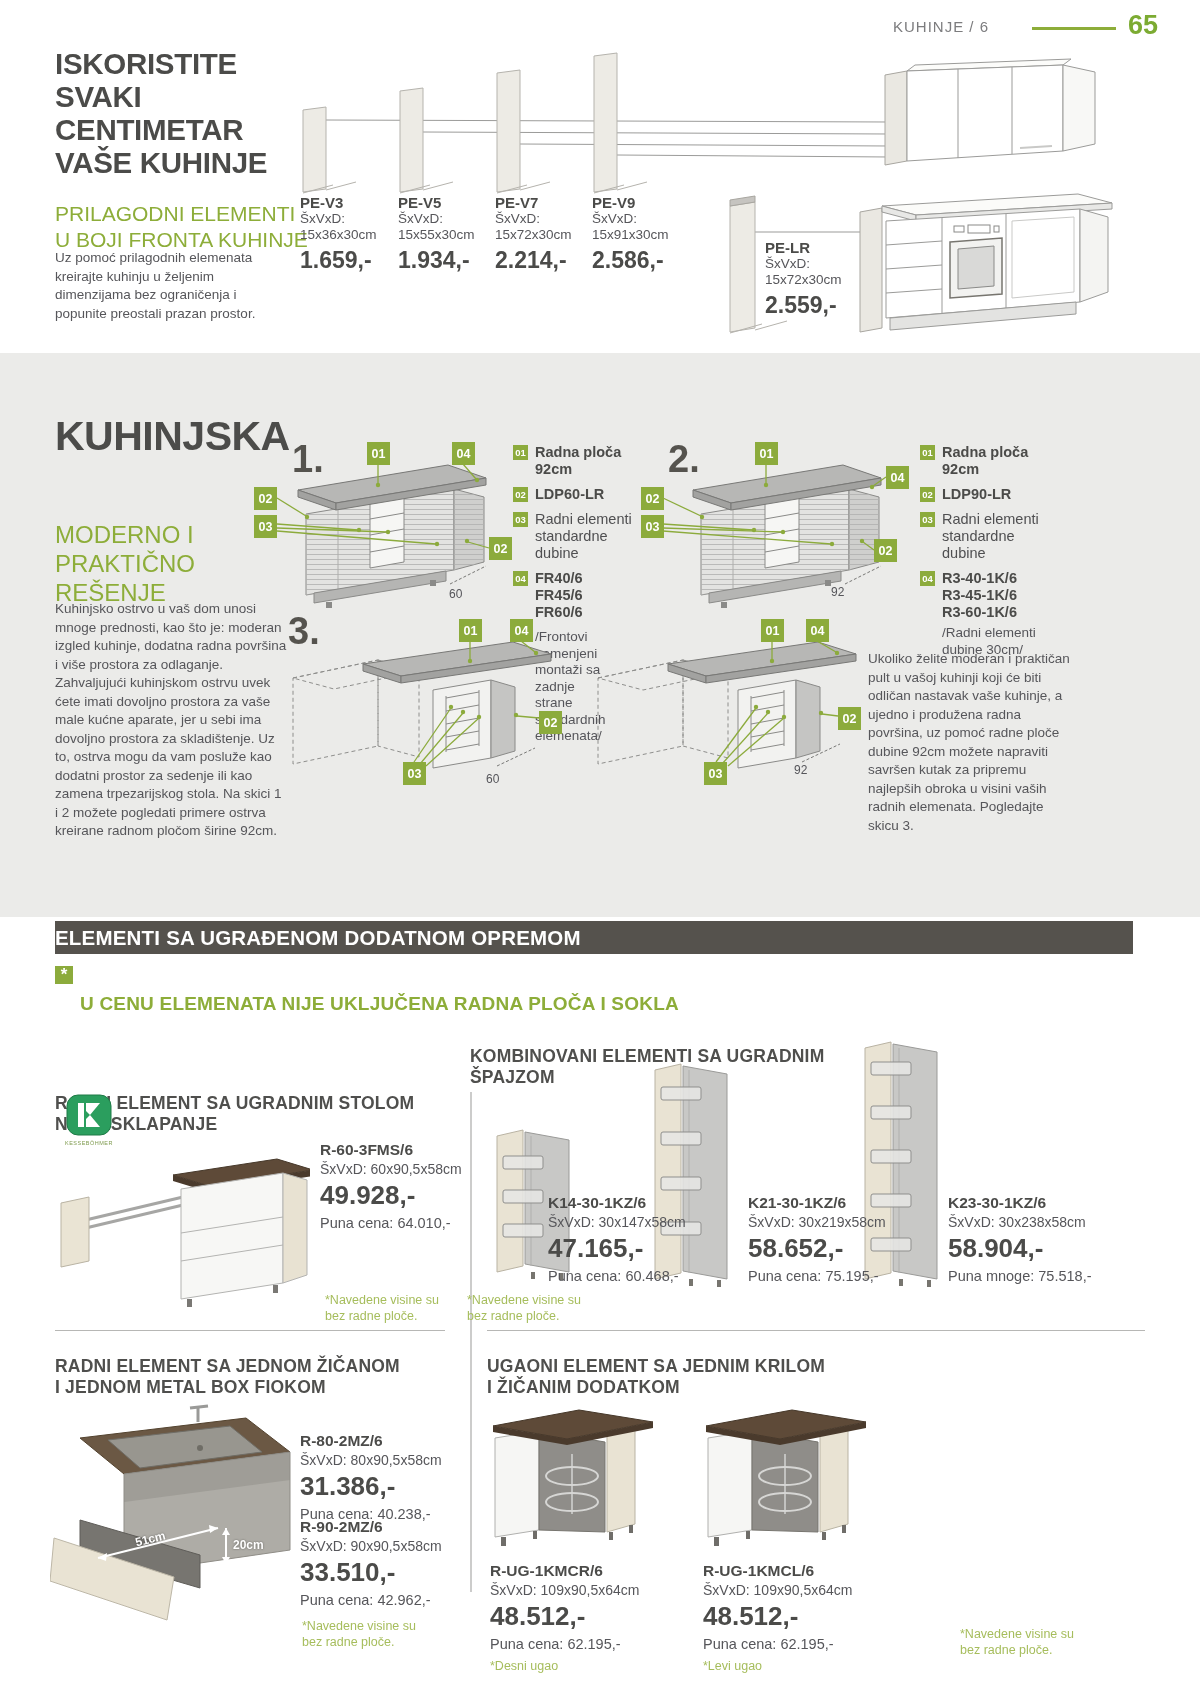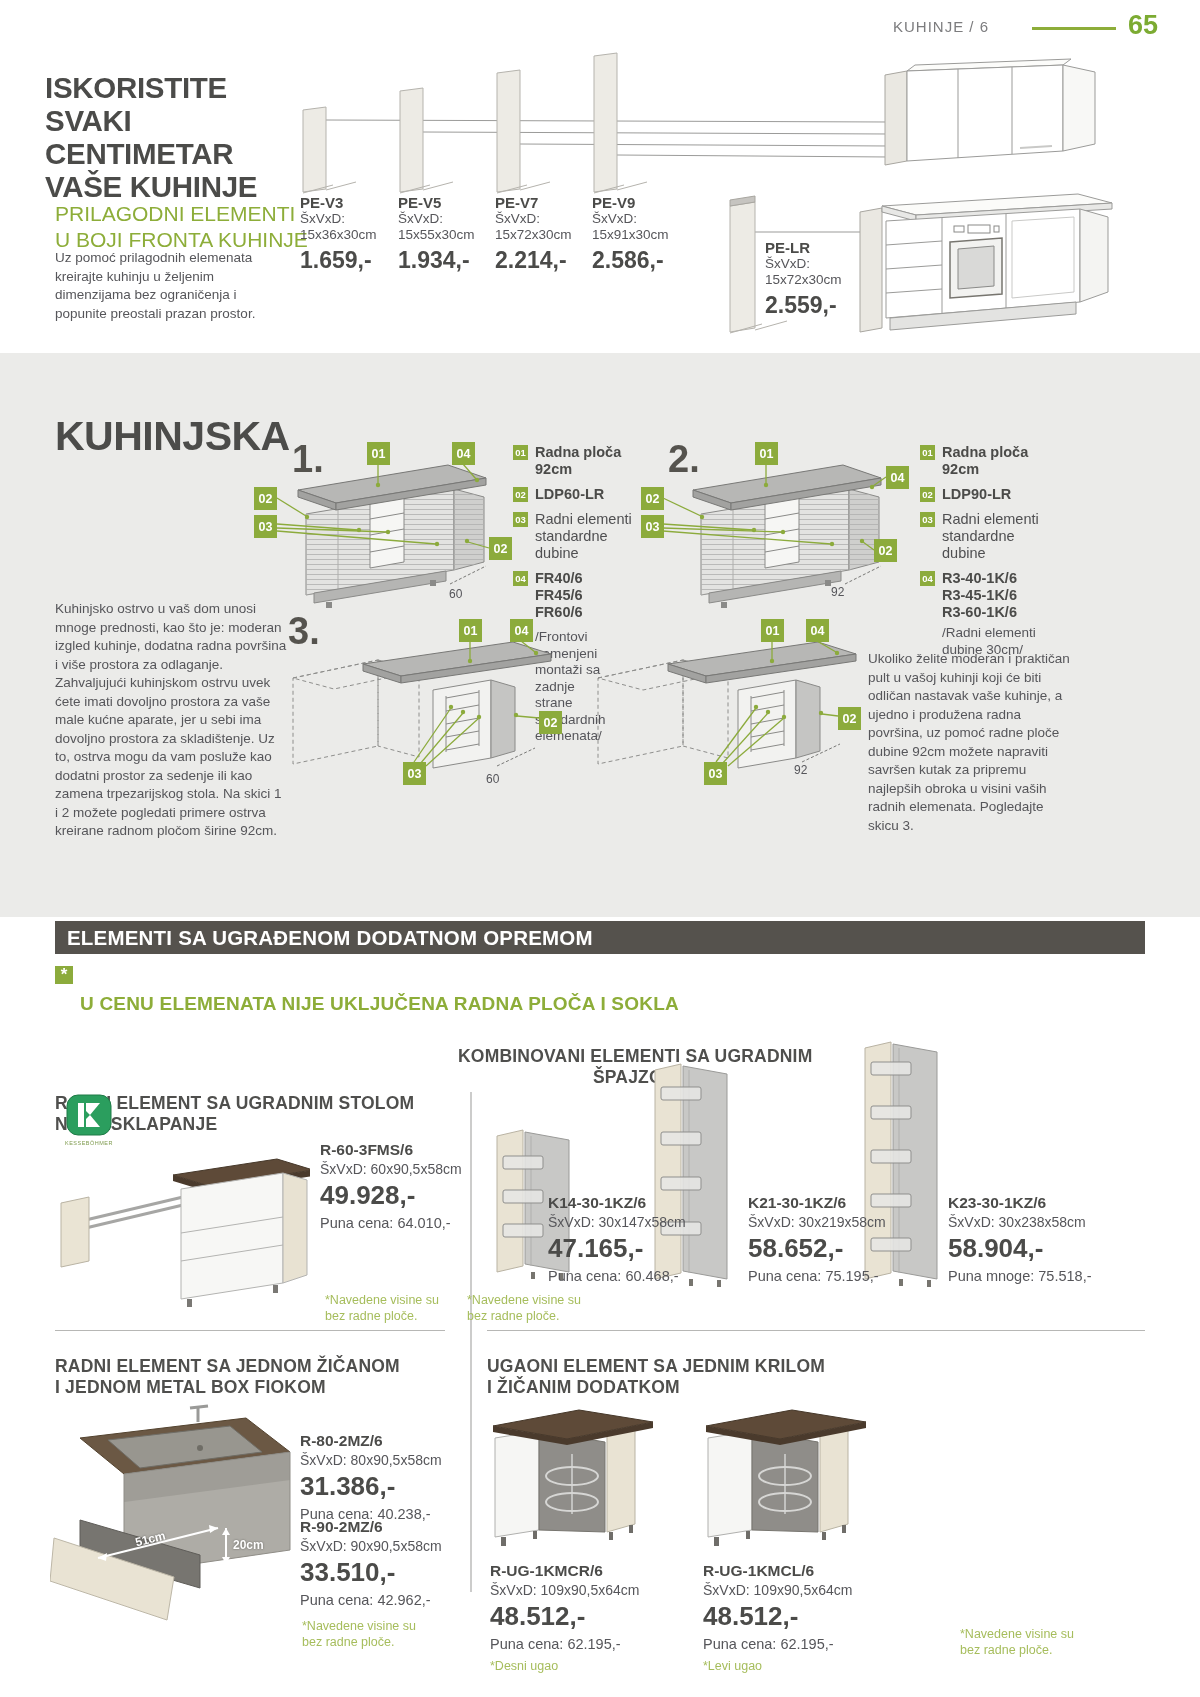--- a/index.html
+++ b/index.html
@@ -26,21 +26,21 @@
          display:flex;align-items:center;justify-content:center;}
   .badge-sm{width:15px;height:15px;background:#8cab3c;color:#fff;font-size:9.5px;font-weight:bold;
          display:inline-flex;align-items:center;justify-content:center;flex:0 0 15px;margin-right:7px;margin-top:1px;}
   .leg-item{display:flex;align-items:flex-start;}
   .leg-text{font-size:14.5px;line-height:17px;color:#4b4b49;font-weight:bold;}
   .leg-text.reg{font-weight:normal;color:#4f4f51;}
   .leg-note{font-size:13.5px;line-height:16.5px;color:#55555a;}
   .dim{font-size:12px;color:#55555a;}
   
   .banner{background:#55524d;color:#ffffff;font-size:20.5px;font-weight:bold;letter-spacing:0.2px;
-          line-height:33px;padding-left:12px;}
+          line-height:33px;padding-left:0;}
   .disc-badge{width:18px;height:18px;background:#8cab3c;color:#fff;font-weight:bold;font-size:17px;
           display:flex;align-items:center;justify-content:center;line-height:18px;}
   .disc-text{font-size:19px;font-weight:bold;color:#8dad39;letter-spacing:0.2px;}
   .g-head{font-size:17.5px;font-weight:bold;line-height:21px;color:#4f4f4d;letter-spacing:0.2px;}
   .prod .code{font-size:15.5px;font-weight:bold;color:#4b4b49;}
   .prod .dims{font-size:14px;color:#56565a;margin-top:2px;}
   .prod .price{font-size:26px;font-weight:bold;color:#4b4b49;margin-top:3px;}
   .prod .full{font-size:14.5px;color:#56565a;margin-top:4px;}
   .prod .corner{font-size:12.5px;color:#a6bd5c;margin-top:7px;}
   .gnote{font-size:12.5px;line-height:16px;color:#a6bd5c;}
@@ -51,21 +51,21 @@
 </style>
 </head>
 <body>
 
 <div class="page">
 
   <span class="abs sec-label" style="left:893px;top:18px;">KUHINJE / 6</span>
   <div class="abs dash" style="left:1032px;top:27px;width:84px;"></div>
   <span class="abs page-num" style="left:1128px;top:10px;">65</span>
 
-  <div class="abs" style="left:45px;top:47px;margin-top:24px;">
+  <div class="abs" style="left:55px;top:47px;">
     <div class="t-line">ISKORISTITE</div>
     <div class="t-line">SVAKI</div>
     <div class="t-line">CENTIMETAR</div>
     <div class="t-line">VAŠE KUHINJE</div>
   </div>
   <div class="abs" style="left:55px;top:201px;">
     <div class="sub-line">PRILAGODNI ELEMENTI</div>
     <div class="sub-line">U BOJI FRONTA KUHINJE</div>
   </div>
   <div class="abs para" style="left:55px;top:249px;width:222px;">Uz pomoć prilagodnih elemenata kreirajte kuhinju u željenim dimenzijama bez ograničenja i popunite preostali prazan prostor.</div>
@@ -173,20 +173,25 @@
     <div class="code">PE-LR</div>
     <div class="lab">ŠxVxD:</div>
     <div class="dims">15x72x30cm</div>
     <div class="price">2.559,-</div>
   </div>
 
   <div class="abs band" style="left:0;top:353px;width:1200px;height:564px;"></div>
 
   <div class="abs" style="left:55px;top:414px;">
     <div class="b-title">KUHINJSKA</div>
+  </div>
+  <div class="abs" style="left:55px;top:520px;">
+    <div class="b-sub">MODERNO I</div>
+    <div class="b-sub">PRAKTIČNO</div>
+    <div class="b-sub">REŠENJE</div>
   </div>
   <div class="abs para" style="left:55px;top:600px;width:232px;">Kuhinjsko ostrvo u vaš dom unosi mnoge prednosti, kao što je: moderan izgled kuhinje, dodatna radna površina i više prostora za odlaganje. Zahvaljujući kuhinjskom ostrvu uvek ćete imati dovoljno prostora za vaše male kućne aparate, jer u sebi ima dovoljno prostora za skladištenje. Uz to, ostrva mogu da vam posluže kao dodatni prostor za sedenje ili kao zamena trpezarijskog stola. Na skici 1 i 2 možete pogledati primere ostrva kreirane radnom pločom širine 92cm.</div>
 
   <span class="abs num" style="left:292px;top:438px;">1.</span>
   <svg class="abs" style="left:240px;top:432px;" width="270" height="180" viewBox="0 0 270 180">
     <defs>
       <pattern id="h1" width="4" height="5" patternUnits="userSpaceOnUse">
         <path d="M0 2.5 H4" stroke="#b0b0ae" stroke-width="0.8"></path>
       </pattern>
     </defs>
@@ -475,21 +480,21 @@
     <div class="code">R-60-3FMS/6</div>
     <div class="dims">ŠxVxD: 60x90,5x58cm</div>
     <div class="price">49.928,-</div>
     <div class="full">Puna cena: 64.010,-</div>
   </div>
   <div class="abs gnote" style="left:325px;top:1292px;">
     <span style="display:block">*Navedene visine su</span>
     <span style="display:block">bez radne ploče.</span>
   </div>
 
-  <div class="abs" style="left:458px;top:1046px;text-align:center;">
+  <div class="abs" style="left:470px;top:1046px;">
     <div class="g-head">KOMBINOVANI ELEMENTI SA UGRADNIM</div>
     <div class="g-head">ŠPAJZOM</div>
   </div>
 
   <svg class="abs" style="left:487px;top:1128px;" width="92" height="152" viewBox="0 0 92 152">
     <polygon points="10,8 36,2 36,138 10,144" fill="#e9e3d3" stroke="#b9b3a3"></polygon>
     <polygon points="38,4 82,12 82,144 38,136" fill="#c8c8c6" stroke="#9a9a98"></polygon>
     <line x1="44" y1="8" x2="44" y2="138" stroke="#b0b0ae"></line>
     <g stroke="#8f8f8d" fill="#e6e6e4" fill-opacity="0.85">
       <rect x="16" y="28" width="40" height="13" rx="2"></rect>

